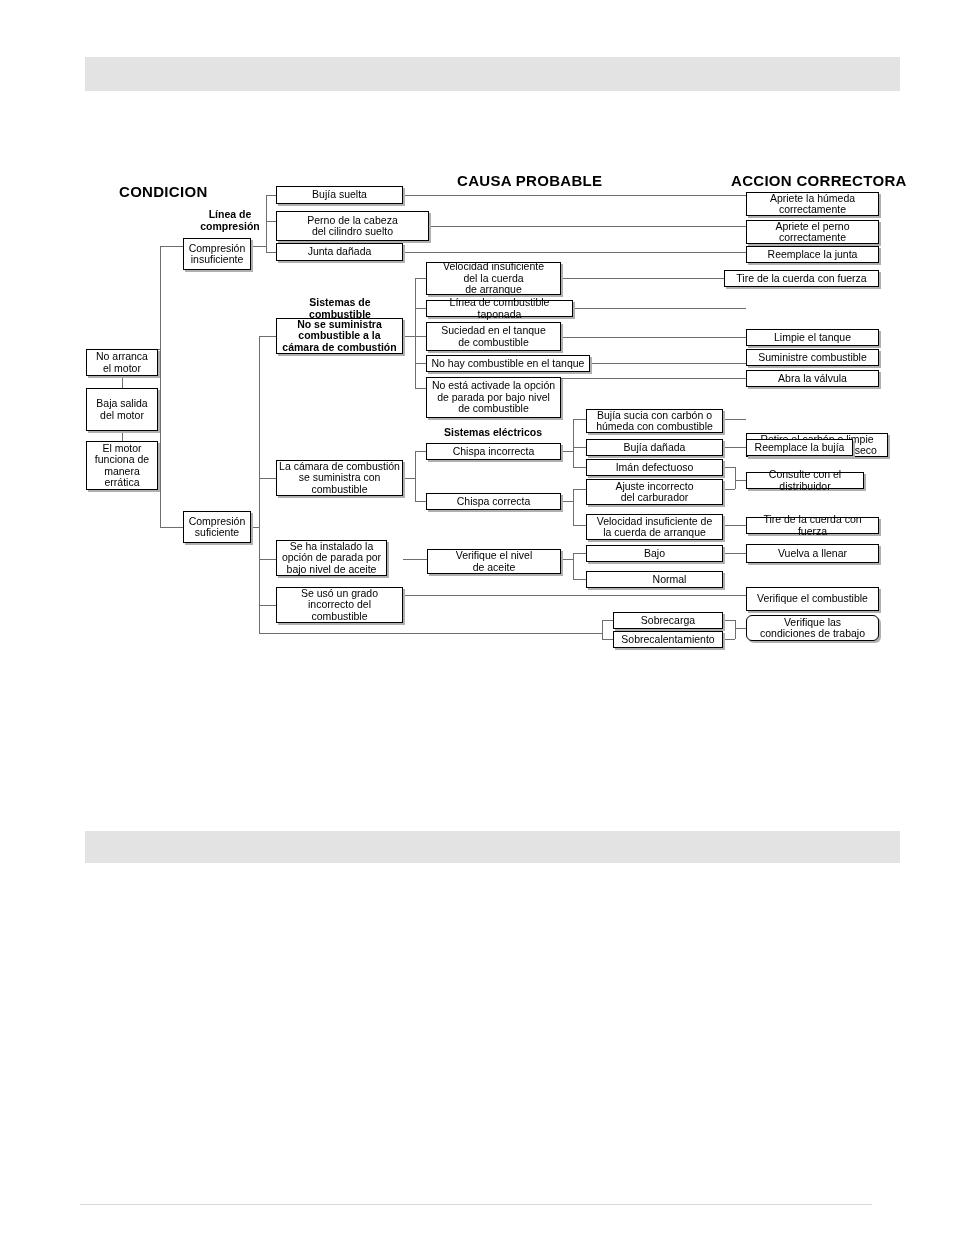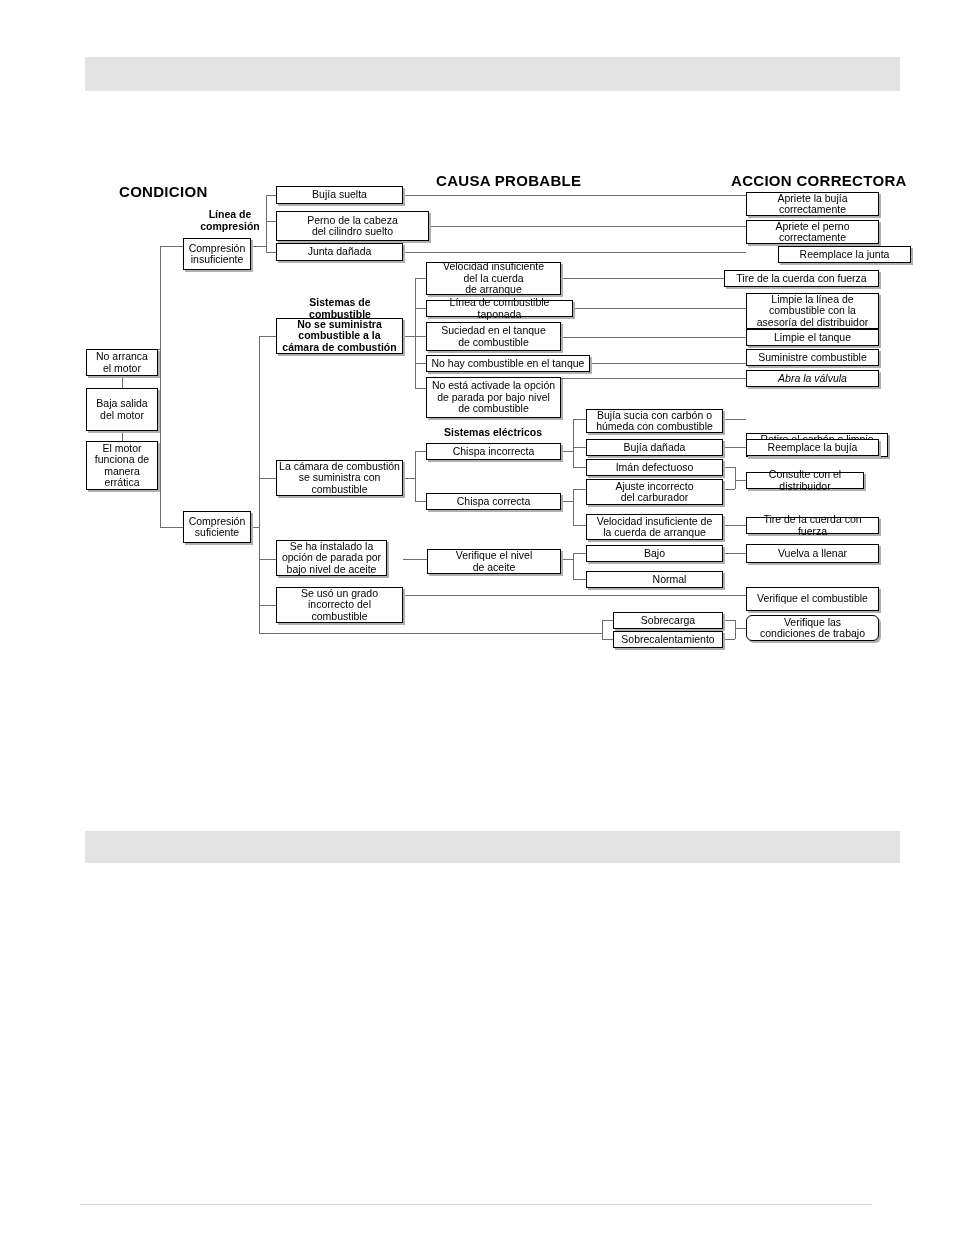--- a/index.html
+++ b/index.html
@@ -79,21 +79,21 @@
 </head>
 <body>
 
 <div id="page">
 
   <div class="band" style="left:85px; top:57px; width:815px; height:34px;"></div>
   <div class="band" style="left:85px; top:831px; width:815px; height:32px;"></div>
   <div class="footrule" style="left:80px; top:1204px; width:792px; height:1px;"></div>
 
   <div class="colhead" style="left:119px; top:183px;">CONDICION</div>
-  <div class="colhead" style="left:436px; top:172px;">CAUSA PROBABLE</div>
+  <div class="colhead" style="left:457px; top:172px;">CAUSA PROBABLE</div>
   <div class="colhead" style="left:731px; top:172px;">ACCION CORRECTORA</div>
 
   <div class="grouplabel" style="left:180px; top:208px; width:100px;">Línea de
 compresión</div>
   <div class="grouplabel" style="left:277px; top:296px; width:126px;">Sistemas de
 combustible</div>
   <div class="grouplabel" style="left:420px; top:426px; width:146px; text-align:center;">Sistemas eléctricos</div>
 
   <div class="ln h" style="left:122px; top:349px; width:38px;"></div>
   <div class="ln v" style="left:160px; top:246px; height:281px;"></div>
@@ -241,35 +241,32 @@
   <div class="bx" style="left:586px; top:545px; width:137px; height:17px;">Bajo</div>
   <div class="bx" style="left:586px; top:571px; width:137px; height:17px;padding-left:32px;">Normal</div>
 
   <div class="bx" style="left:276px; top:587px; width:127px; height:36px;">Se usó un grado
 incorrecto del
 combustible</div>
 
   <div class="bx" style="left:613px; top:612px; width:110px; height:17px;">Sobrecarga</div>
   <div class="bx" style="left:613px; top:631px; width:110px; height:17px;">Sobrecalentamiento</div>
 
-  <div class="bx" style="left:746px; top:192px; width:133px; height:24px;">Apriete la bujía
+  <div class="bx" style="left:746px; top:192px; width:133px; height:24px;">Apriete la húmeda
 correctamente</div>
   <div class="bx" style="left:746px; top:220px; width:133px; height:24px;">Apriete el perno
 correctamente</div>
-  <div class="bx" style="left:746px; top:246px; width:133px; height:17px;margin-left:32px;">Reemplace la junta</div>
+  <div class="bx" style="left:746px; top:246px; width:133px; height:17px;">Reemplace la junta</div>
   <div class="bx" style="left:724px; top:270px; width:155px; height:17px;">Tire de la cuerda con fuerza</div>
-  <div class="bx" style="left:746px; top:293px; width:133px; height:36px;">Limpie la línea de
-combustible con la
-asesoría del distribuidor</div>
   <div class="bx" style="left:746px; top:329px; width:133px; height:17px;">Limpie el tanque</div>
   <div class="bx" style="left:746px; top:349px; width:133px; height:17px;">Suministre combustible</div>
-  <div class="bx" style="left:746px; top:370px; width:133px; height:17px;font-style:italic;">Abra la válvula</div>
+  <div class="bx" style="left:746px; top:370px; width:133px; height:17px;">Abra la válvula</div>
   <div class="bx" style="left:746px; top:409px; width:142px; height:24px;margin-top:24px;">Retire el carbón o limpie
 la bujía con un paño seco</div>
-  <div class="bx" style="left:746px; top:439px; width:133px; height:17px;">Reemplace la bujía</div>
+  <div class="bx" style="left:746px; top:439px; width:107px; height:17px;">Reemplace la bujía</div>
   <div class="bx" style="left:746px; top:472px; width:118px; height:17px;">Consulte con el distribuidor</div>
   <div class="bx" style="left:746px; top:517px; width:133px; height:17px;">Tire de la cuerda con fuerza</div>
   <div class="bx" style="left:746px; top:544px; width:133px; height:19px;">Vuelva a llenar</div>
   <div class="bx" style="left:746px; top:587px; width:133px; height:24px;">Verifique el combustible</div>
   <div class="bx" style="left:746px; top:615px; width:133px; height:26px;border-radius:6px;">Verifique las
 condiciones de trabajo</div>
 
 </div>
 
 </body></html>

